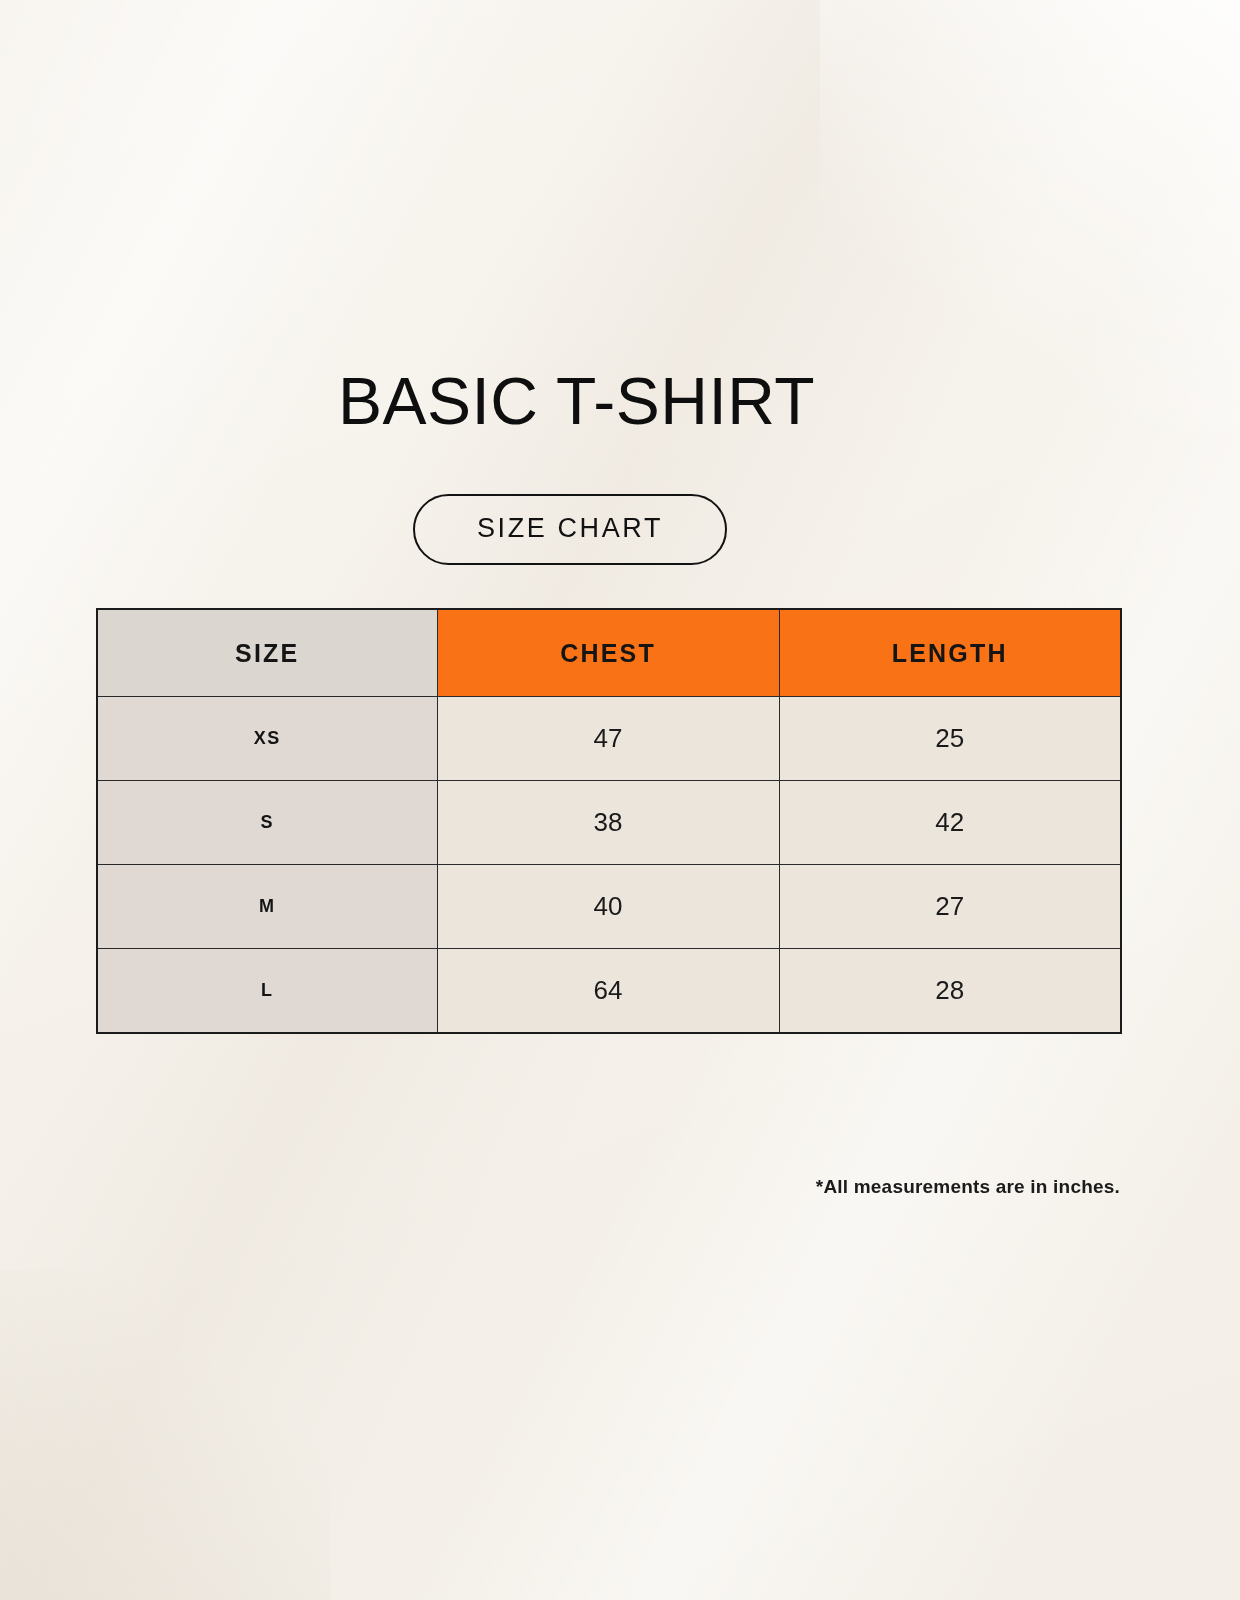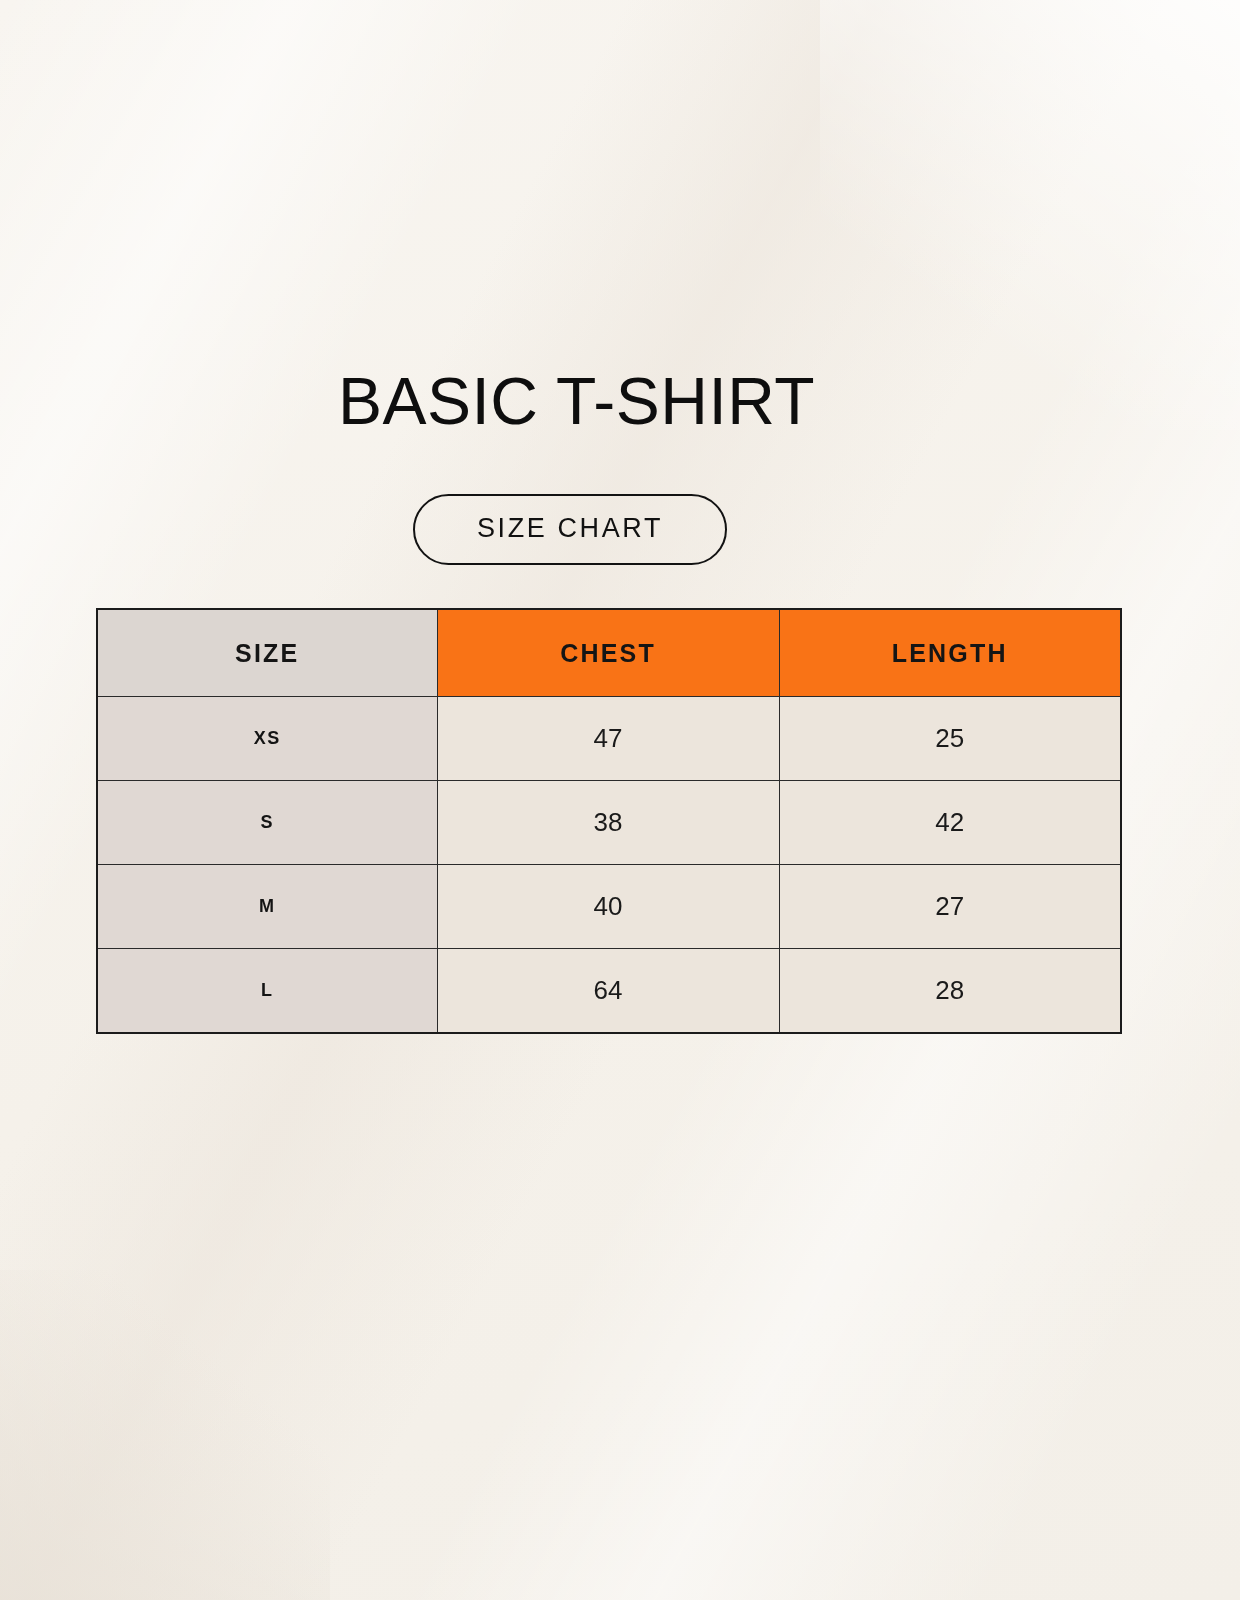--- a/index.html
+++ b/index.html
@@ -192,13 +192,14 @@
         </tr>
         <tr>
           <td class="cell-size">L</td>
           <td class="cell-val">64</td>
           <td class="cell-val">28</td>
         </tr>
       </tbody>
     </table>
   </div>
 
+  <div class="footnote">*All measurements are in inches.</div>
 </div>
 
 </body></html>

